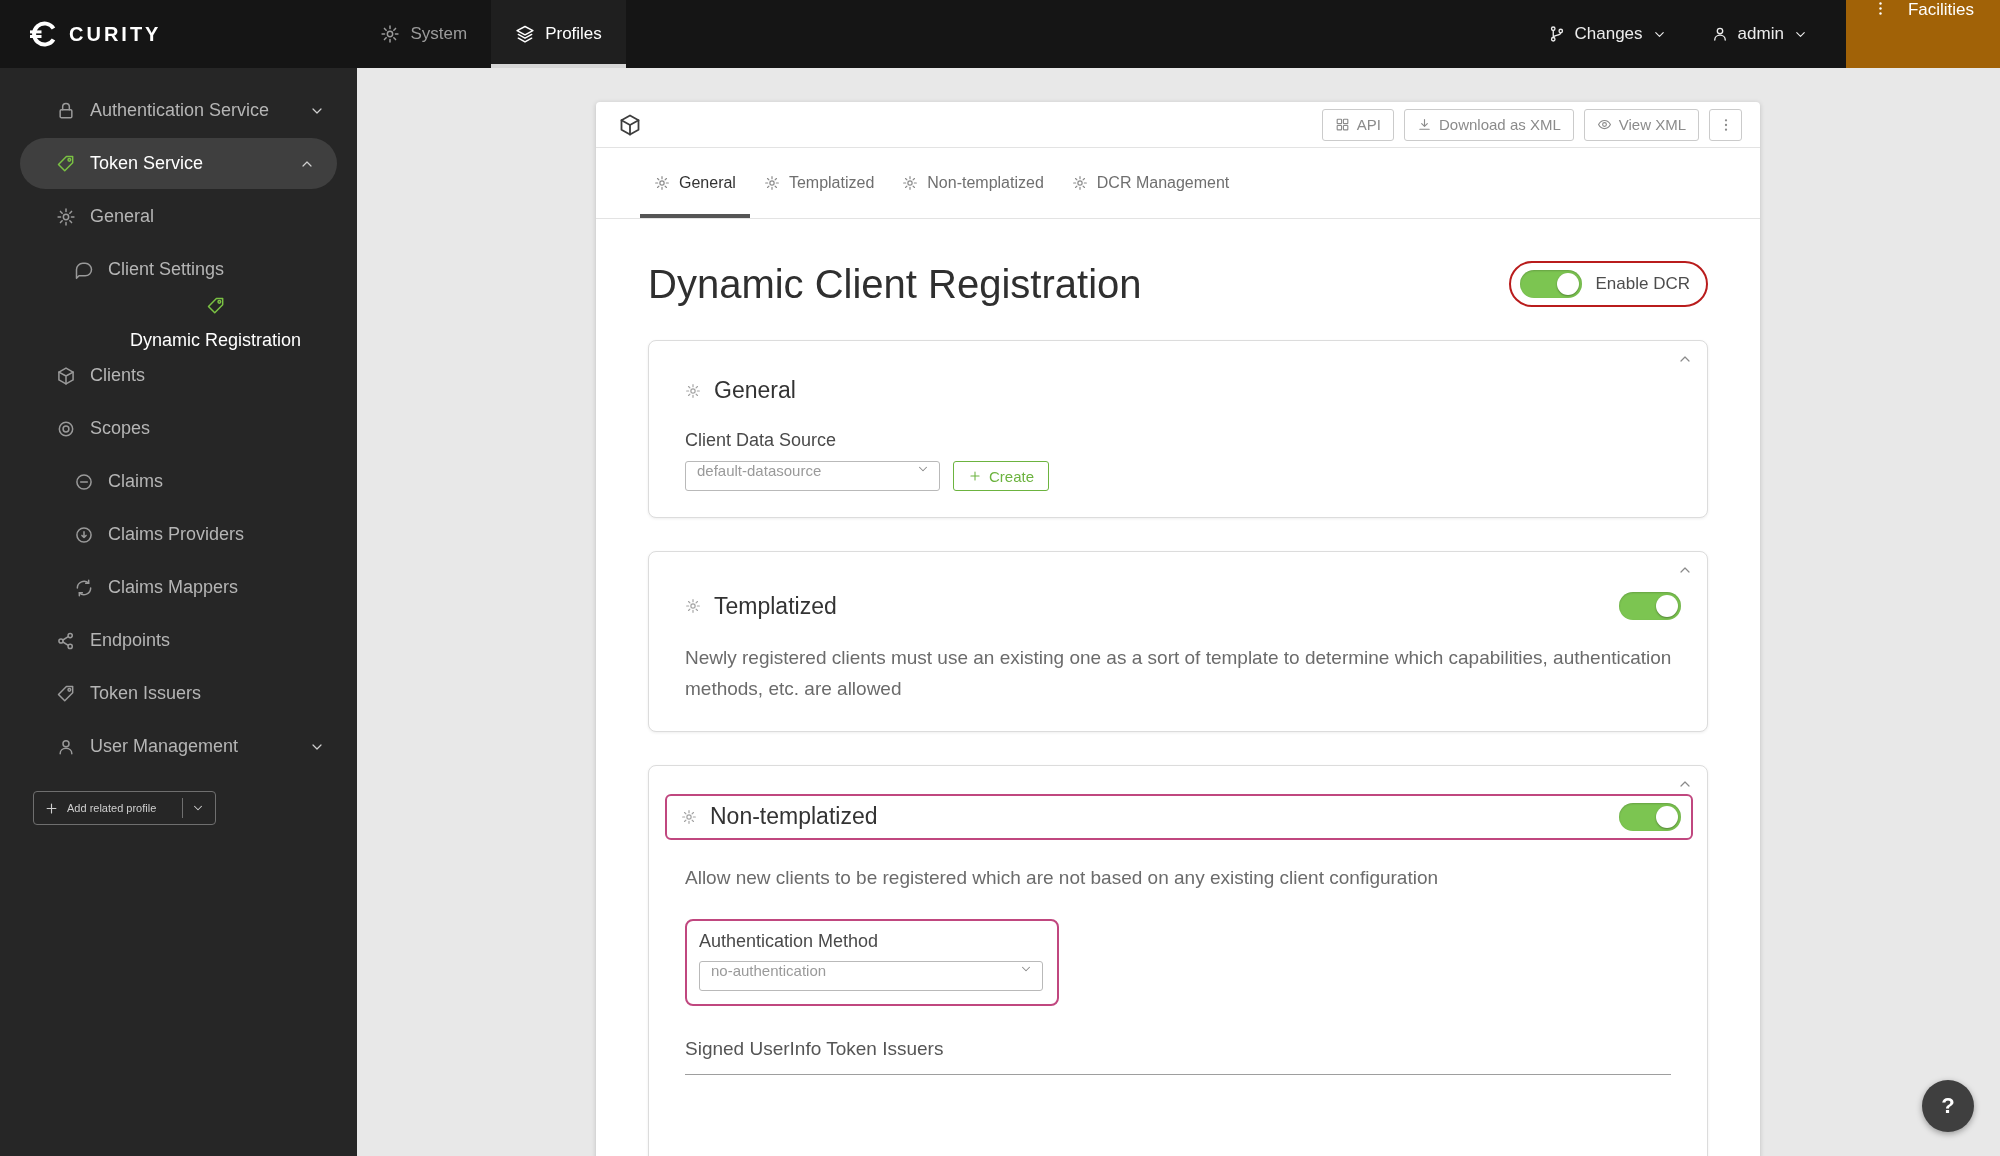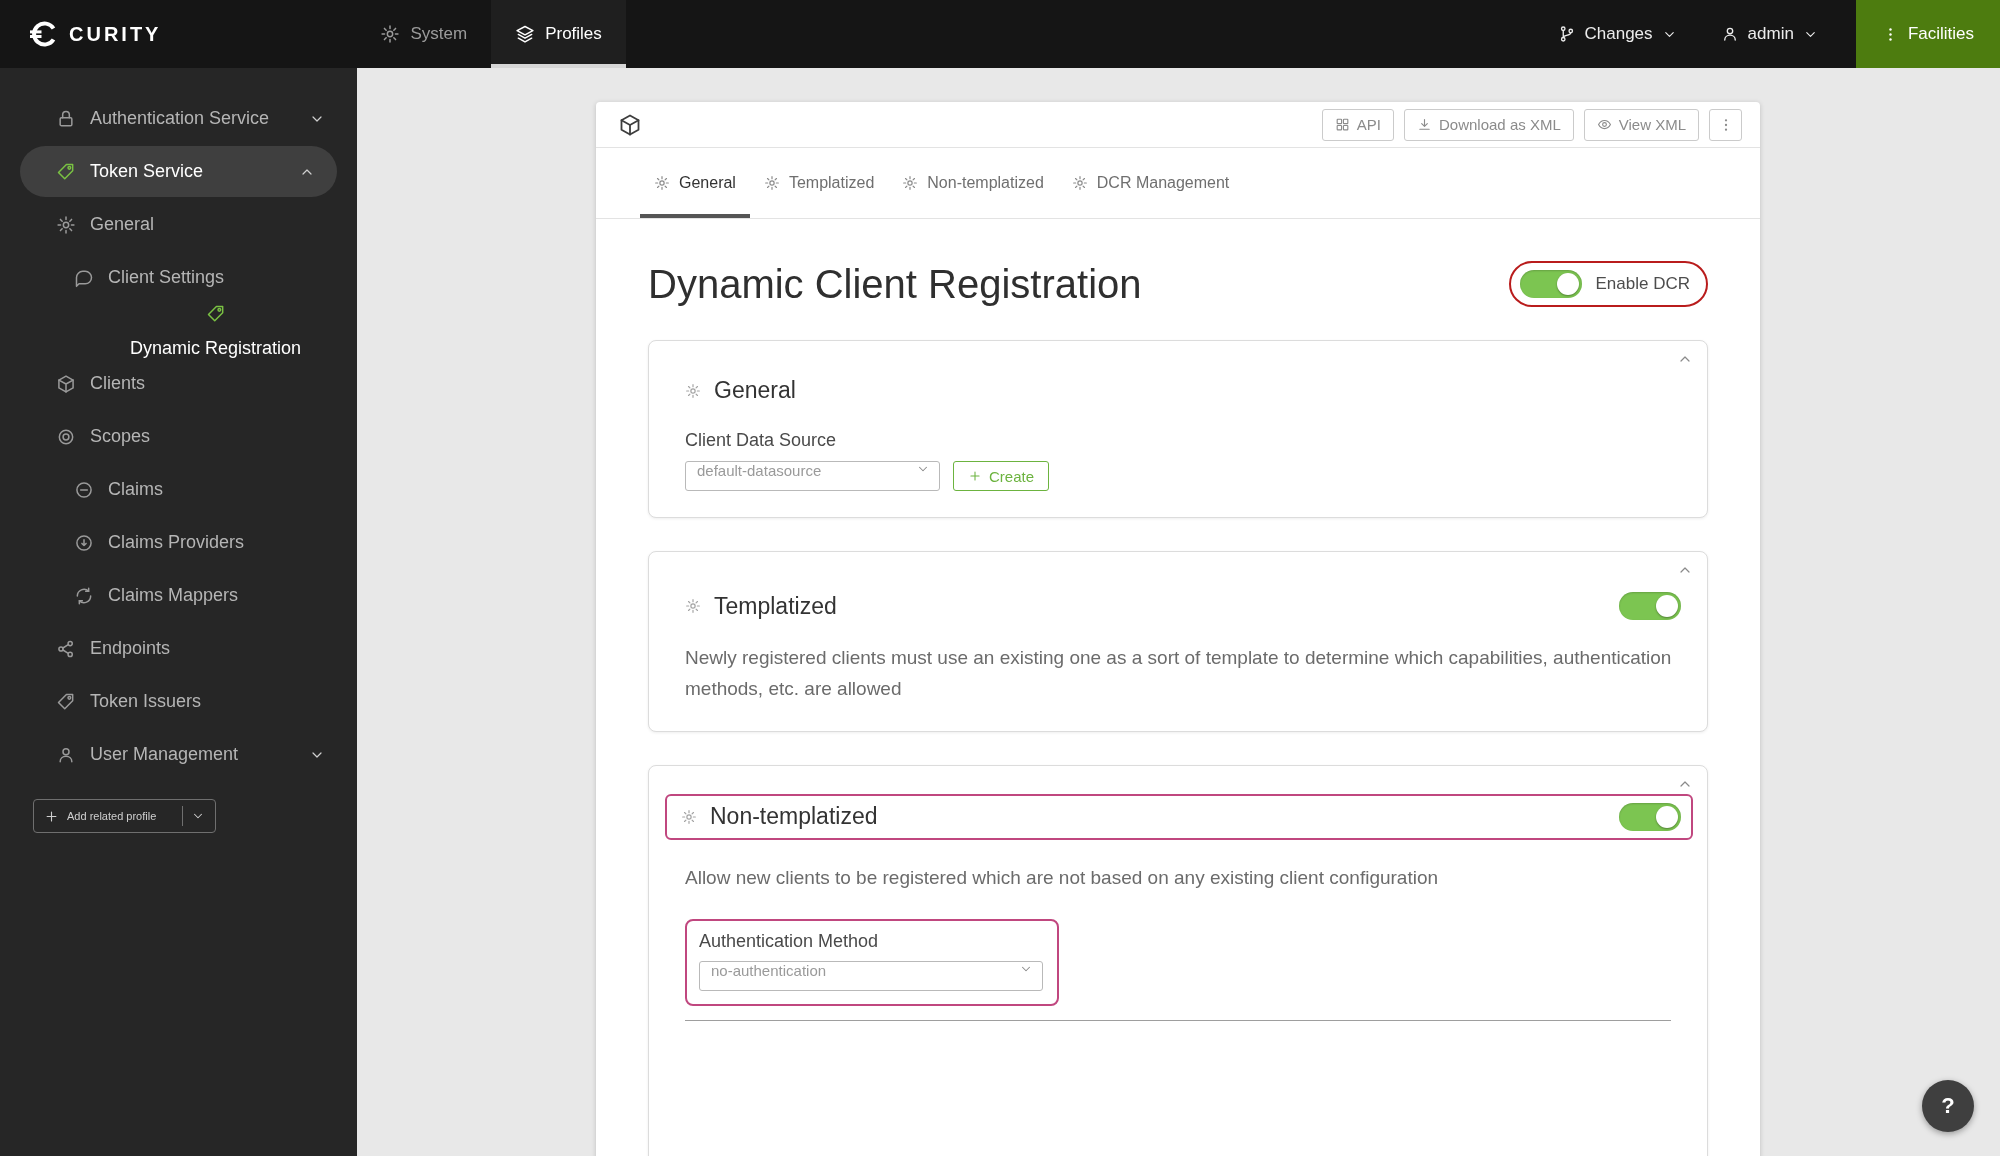--- a/index.html
+++ b/index.html
@@ -16,26 +16,26 @@
   .brand-text { color:#fff; font-size:20px; font-weight:bold; letter-spacing:3px; }
   .top-tabs { display:flex; height:68px; margin-left:195px; }
   .top-tab { display:flex; align-items:center; gap:10px; padding:0 24px; color:#9b9b9b;
              font-size:17px; position:relative; cursor:pointer; }
   .top-tab.active { color:#fff; background:#1f1f1f; }
   .top-tab.active::after { content:""; position:absolute; left:0; right:0; bottom:0;
                            height:4px; background:#d6d6d6; }
   .top-right { margin-left:auto; display:flex; align-items:center; height:100%; }
   .top-action { display:flex; align-items:center; gap:9px; color:#ececec; font-size:17px;
                 padding:0 22px; cursor:pointer; }
-  .facilities { height:100%; background:#4d7c0f; display:flex; align-items:center; gap:9px;
+  .facilities { height:100%; background:#a16207; display:flex; gap:19px;
                 color:#fff; font-size:17px; padding:0 26px; margin-left:16px; cursor:pointer; }
 
   
   .sidebar { position:absolute; top:68px; left:0; width:357px; bottom:0; background:#262626;
-             padding-top:24px; }
+             padding-top:16px; }
   .side-item { height:53px; display:flex; align-items:center; color:#b5b5b5; font-size:18px;
                gap:14px; padding-left:56px; position:relative; cursor:pointer; }
   .side-item.indent { padding-left:74px; }
   .side-item .chev { position:absolute; right:32px; color:#cfcfcf; }
   .side-item.pill { background:#3f3f3f; border-radius:26px; margin:1px 20px; height:51px;
                     padding-left:36px; color:#fff; }
   .side-item.pill .chev { right:22px; }
   .side-item.active-link { color:#fff;flex-direction:column; }
   .side-icn { color:#9a9a9a; }
   .side-icn.green { color:#7ac143; }
@@ -515,20 +515,21 @@
         <div class="auth-group">
           <div class="field-label">Authentication Method</div>
           <div class="select w2">
             <span>no-authentication</span>
             <svg class="icn sel-chev" width="14" height="14">
                 <use href="#i-chev-down"></use>
               </svg>
           </div>
         </div>
 
+        <div class="list-label">Signed UserInfo Token Issuers</div>
         <div class="list-underline"></div>
       </section>
 
     </div>
   </div>
 
   <div class="help-fab">?</div>
 </div>
 
 </body></html>

